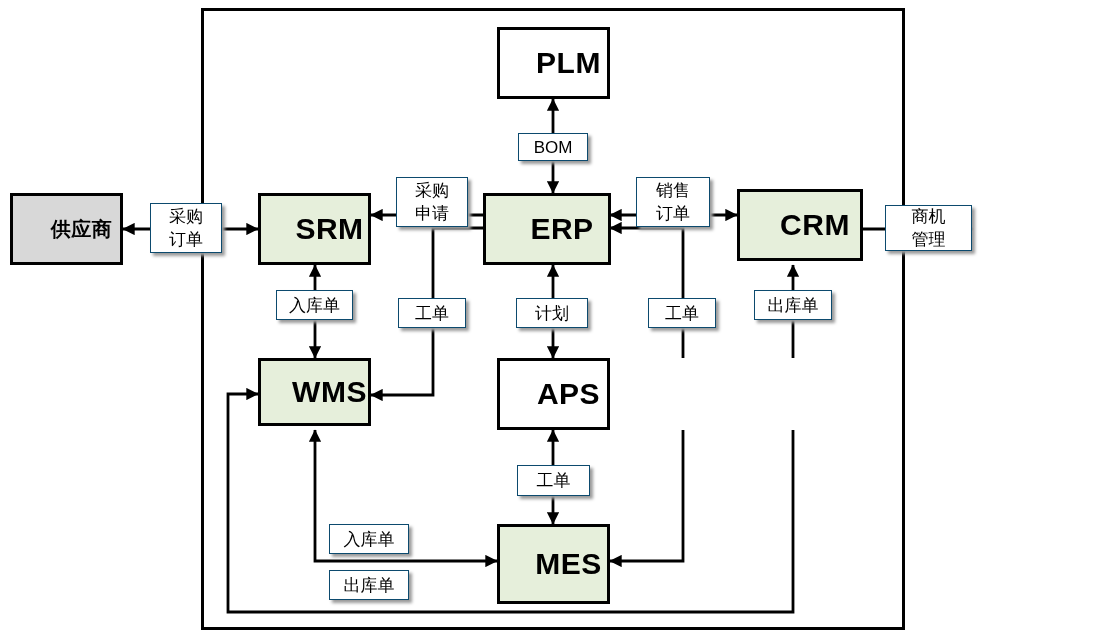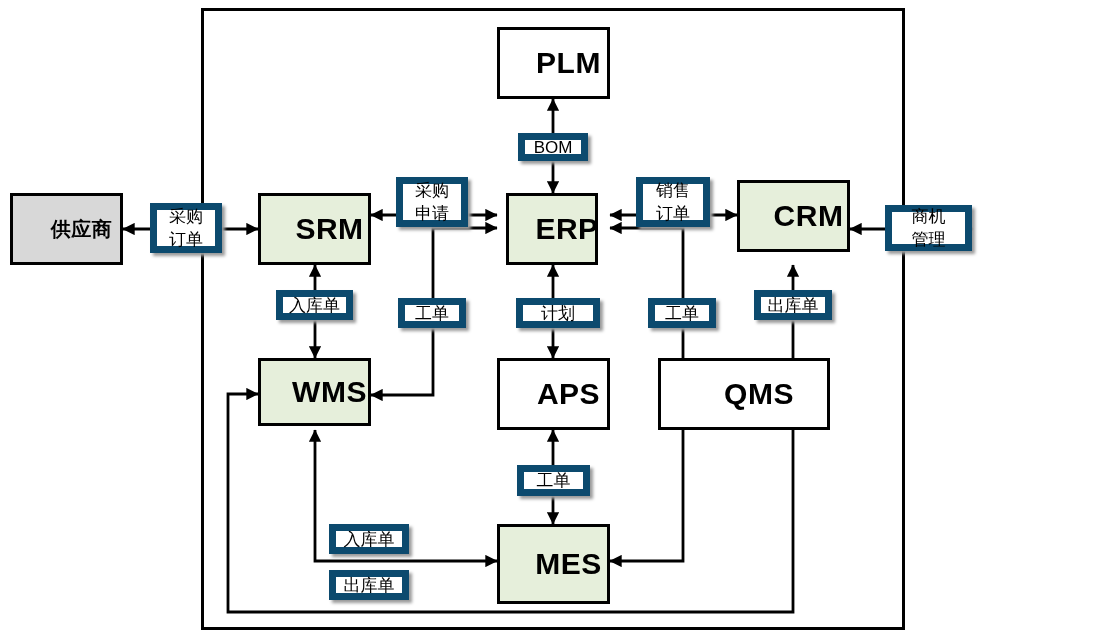--- a/index.html
+++ b/index.html
@@ -18,21 +18,21 @@
     border:3px solid var(--line,#000);
     display:flex; align-items:center; justify-content:center;
     font-weight:bold; font-size:30px; letter-spacing:0.5px; z-index:2;padding-left:30px;
   }
   .box.system   { background:var(--system-fill,#e6efdb); }
   .box.plain    { background:var(--plain-fill,#ffffff); }
   .box.external { background:var(--external-fill,#d8d8d8); font-size:20px; }
   .elabel {
     position:absolute; box-sizing:border-box;
     background:var(--label-bg,#ffffff);
-    border:7px solid #0c4a6e;
+    border:1px solid #0c4a6e;
     box-shadow:3px 3px 3px #9b9b9b;
     display:flex; flex-direction:column; align-items:center; justify-content:center;
     font-size:17px; line-height:23px; z-index:3; text-align:center;
   }
 </style>
 </head>
 <body>
 
 <div id="stage">
 
@@ -58,25 +58,24 @@
       <path d="M793,358 V265" marker-end="url(#ah)"></path>
       <path d="M793,430 V612 H228 V394 H258" marker-end="url(#ah)"></path>
       <path d="M683,430 V561 H610" marker-end="url(#ah)"></path>
       <path d="M497,561 H315 V430" marker-start="url(#ah)" marker-end="url(#ah)"></path>
     </g>
   </svg>
 
   <div class="box external" style="left:10px;top:193px;width:113px;height:72px">供应商</div>
   <div class="box plain" style="left:497px;top:27px;width:113px;height:72px">PLM</div>
   <div class="box system" style="left:258px;top:193px;width:113px;height:72px">SRM</div>
-  <div class="box system" style="left:506px;top:193px;width:92px;height:72px">ERP</div>
-  <div class="box system" style="left:737px;top:180px;width:113px;height:72px">CRM</div>
+  <div class="box system" style="left:483px;top:193px;width:128px;height:72px">ERP</div>
+  <div class="box system" style="left:737px;top:189px;width:126px;height:72px">CRM</div>
   <div class="box system" style="left:258px;top:358px;width:113px;height:68px">WMS</div>
   <div class="box plain" style="left:497px;top:358px;width:113px;height:72px">APS</div>
-  <div class="box plain" style="left:658px;top:358px;width:172px;height:72px">QMS</div>
   <div class="box system" style="left:497px;top:524px;width:113px;height:80px">MES</div>
 
   <div class="elabel" style="left:518px;top:133px;width:70px;height:28px">
     <span>BOM</span>
   </div>
   <div class="elabel" style="left:150px;top:203px;width:72px;height:50px">
     <span>采购</span>
     <span>订单</span>
   </div>
   <div class="elabel" style="left:396px;top:177px;width:72px;height:50px">
@@ -90,21 +89,21 @@
   <div class="elabel" style="left:885px;top:205px;width:87px;height:46px">
     <span>商机</span>
     <span>管理</span>
   </div>
   <div class="elabel" style="left:276px;top:290px;width:77px;height:30px">
     <span>入库单</span>
   </div>
   <div class="elabel" style="left:398px;top:298px;width:68px;height:30px">
     <span>工单</span>
   </div>
-  <div class="elabel" style="left:516px;top:298px;width:84px;height:30px">
+  <div class="elabel" style="left:516px;top:298px;width:72px;height:30px">
     <span>计划</span>
   </div>
   <div class="elabel" style="left:648px;top:298px;width:68px;height:30px">
     <span>工单</span>
   </div>
   <div class="elabel" style="left:754px;top:290px;width:78px;height:30px">
     <span>出库单</span>
   </div>
   <div class="elabel" style="left:517px;top:465px;width:73px;height:31px">
     <span>工单</span>

